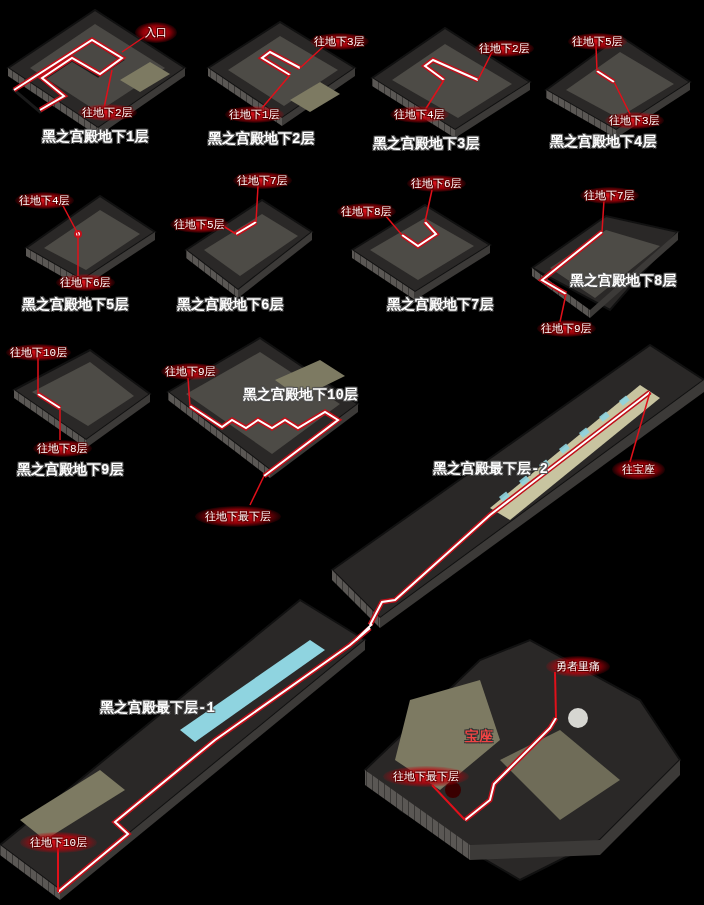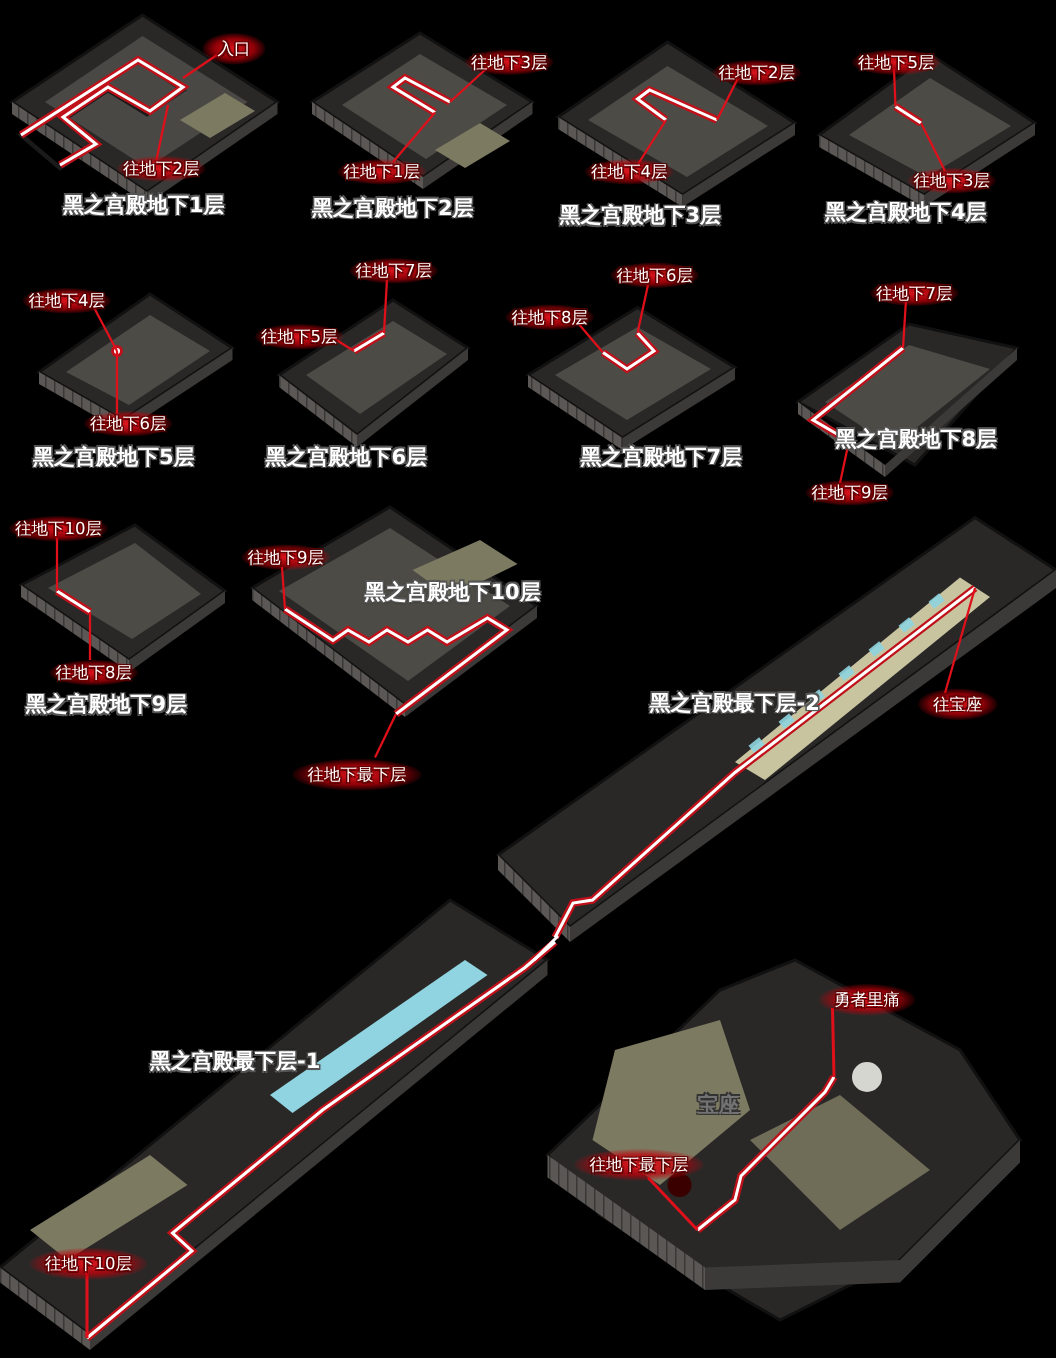--- a/index.html
+++ b/index.html
@@ -1,27 +1,27 @@
 <!DOCTYPE html>
 <html><head>
 <meta charset="utf-8">
 <style>
   html, body { margin:0; padding:0; background:#000; }
   body { width:704px; height:905px; position:relative; overflow:hidden;
          font-family:"DejaVu Sans", sans-serif; }
-  .stage { position:absolute; left:0; top:0; width:704px; height:695px; }
+  .stage { position:absolute; left:0; top:0; width:704px; height:695px;font-family:Liberation Mono, monospace; }
   svg.maps { position:absolute; left:0; top:0; }
   .lbl { position:absolute; white-space:nowrap; pointer-events:auto; }
   .floor-title { color:#fff; font-weight:bold; font-size:14px; letter-spacing:0px;
     text-shadow: -1px -1px 0 #555, 1px -1px 0 #555, -1px 1px 0 #555, 1px 1px 0 #555, 0 0 2px #000; }
   .portal { color:#fff; font-size:11px; padding:1px 4px; border-radius:50%;
     background: radial-gradient(ellipse at center, rgba(230,20,30,0.95) 0%, rgba(190,0,10,0.75) 45%, rgba(120,0,0,0) 75%);
     text-shadow: -1px -1px 0 #5a0000, 1px -1px 0 #5a0000, -1px 1px 0 #5a0000, 1px 1px 0 #5a0000; }
   .portal.big { padding:3px 10px; font-size:11px; }
-  .zone { color:#737373; font-size:14px; font-weight:bold;
+  .zone { color:#ef4444; font-size:14px; font-weight:bold;
     text-shadow: -1px -1px 0 #333, 1px -1px 0 #333, -1px 1px 0 #333, 1px 1px 0 #333; }
 </style>
 </head>
 <body>
 
 <div class="stage">
 
 <svg class="maps" width="704" height="905" viewBox="0 0 704 905">
   <defs>
     <linearGradient id="wallG" x1="0" y1="0" x2="0" y2="1">
@@ -221,21 +221,21 @@
 
 <span class="lbl portal" style="left:233px;top:172px;">往地下7层</span>
 <span class="lbl portal" style="left:170px;top:216px;">往地下5层</span>
 <span class="lbl floor-title" style="left:177px;top:296px;">黑之宫殿地下6层</span>
 
 <span class="lbl portal" style="left:407px;top:175px;">往地下6层</span>
 <span class="lbl portal" style="left:337px;top:203px;">往地下8层</span>
 <span class="lbl floor-title" style="left:343px;top:296px;padding-left:44px;">黑之宫殿地下7层</span>
 
 <span class="lbl portal" style="left:580px;top:187px;">往地下7层</span>
-<span class="lbl floor-title" style="left:557px;top:272px;margin-top:12px;">黑之宫殿地下8层</span>
+<span class="lbl floor-title" style="left:570px;top:272px;">黑之宫殿地下8层</span>
 <span class="lbl portal" style="left:537px;top:320px;">往地下9层</span>
 
 <span class="lbl portal" style="left:6px;top:344px;">往地下10层</span>
 <span class="lbl portal" style="left:33px;top:440px;">往地下8层</span>
 <span class="lbl floor-title" style="left:17px;top:461px;">黑之宫殿地下9层</span>
 
 <span class="lbl portal" style="left:161px;top:363px;">往地下9层</span>
 <span class="lbl floor-title" style="left:243px;top:386px;">黑之宫殿地下10层</span>
 <span class="lbl portal big" style="left:195px;top:506px;">往地下最下层</span>
 

